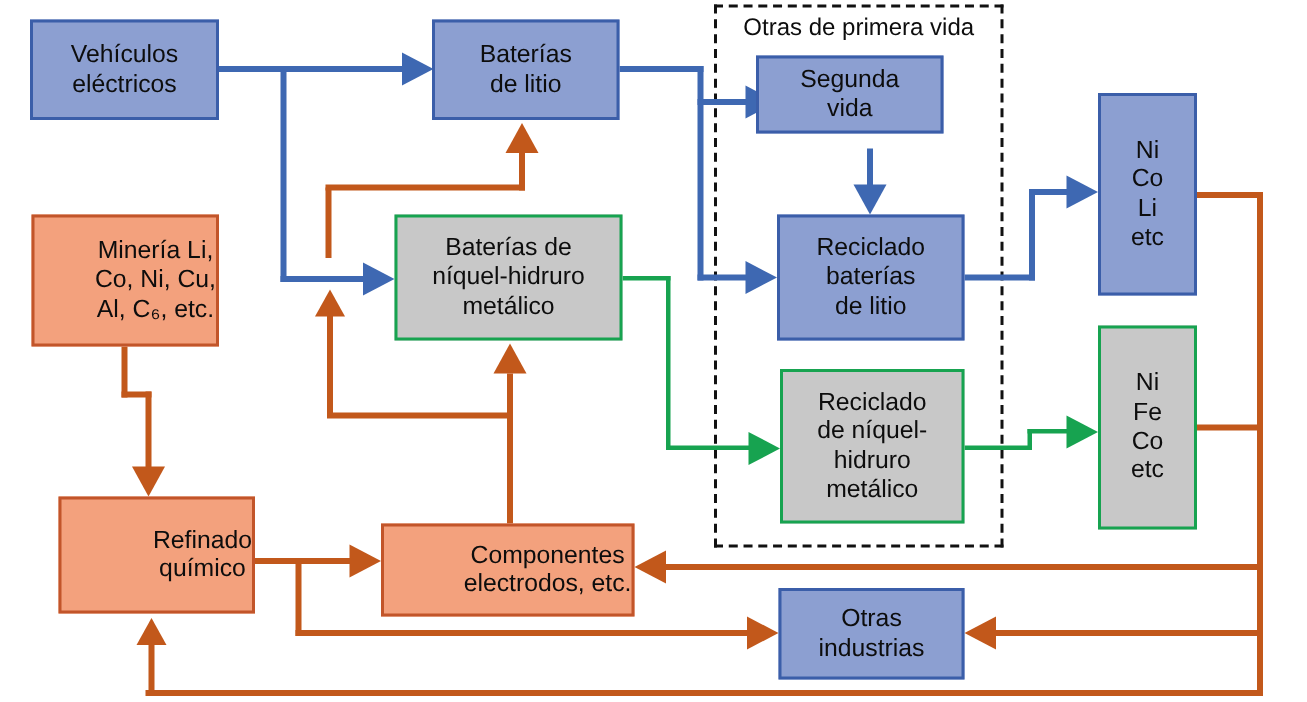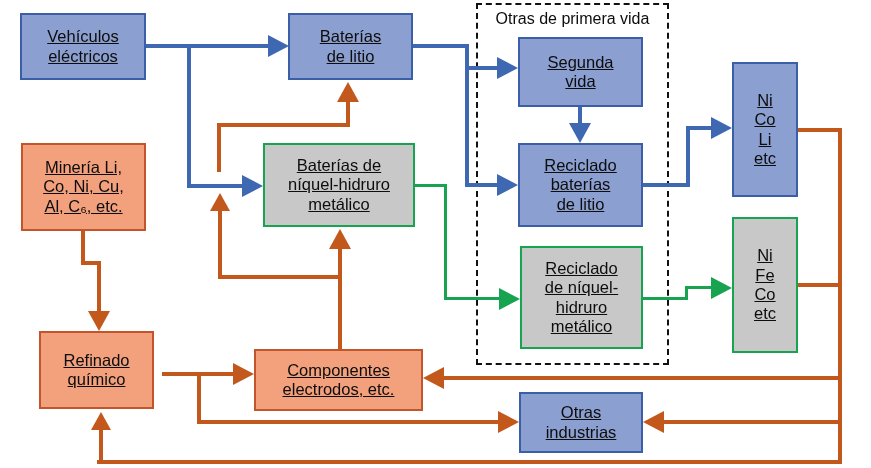--- a/index.html
+++ b/index.html
@@ -5,23 +5,23 @@
   html,body{margin:0;padding:0;background:#fff;}
   #diagram{
     position:relative;width:871px;height:468px;background:#fff;overflow:hidden;
     font-family:"Liberation Sans","DejaVu Sans",sans-serif;color:var(--text,#0d0d0d);
   }
   *{box-sizing:border-box;}
   .box{
     position:absolute;display:flex;align-items:center;justify-content:center;
     text-align:center;font-size:16.5px;line-height:1.18;border:2px solid;
   }
-  .box span{white-space:pre-line;text-decoration:underline;}
+  .box span{white-space:pre-line;}
   .blue  {background:var(--box-blue,#8C9FD1);  border-color:var(--box-blue-border,#3B5EA9);}
-  .salmon{background:var(--box-salmon,#F3A17D);border-color:var(--box-salmon-border,#C2552A);}
+  .salmon{background:var(--box-salmon,#F3A17D);border-color:var(--box-salmon-border,#C2552A);justify-content:flex-end;}
   .grayg {background:var(--box-gray,#C8C8C8);  border-color:var(--arrow-green,#17A350);text-align:center;}
   .frame{
     position:absolute;left:476px;top:3px;width:193px;height:362px;
     border:2.5px dashed var(--frame-border,#111);
   }
   .frame-label{position:absolute;left:476px;top:10px;width:193px;text-align:center;font-size:16px;}
   .seg{position:absolute;}
   .lb{background:var(--arrow-blue,#3E68B2);}
   .lo{background:var(--arrow-orange,#C2581B);}
   .lg{background:var(--arrow-green,#17A350);}
@@ -115,21 +115,21 @@
   <div class="box salmon" style="left:21px;top:143px;width:125px;height:88px">
     <span>Minería Li,
 Co, Ni, Cu,
 Al, C₆, etc.</span>
   </div>
   <div class="box grayg" style="left:263px;top:143px;width:152px;height:84px">
     <span>Baterías de
 níquel-hidruro
 metálico</span>
   </div>
-  <div class="box blue" style="left:518px;top:37px;width:125px;height:70px">
+  <div class="box blue" style="left:504px;top:37px;width:125px;height:52px">
     <span>Segunda
 vida</span>
   </div>
   <div class="box blue" style="left:518px;top:143px;width:125px;height:84px">
     <span>Reciclado
 baterías
 de litio</span>
   </div>
   <div class="box grayg" style="left:520px;top:246px;width:123px;height:103px">
     <span>Reciclado
@@ -142,21 +142,21 @@
 Co
 Li
 etc</span>
   </div>
   <div class="box grayg" style="left:732px;top:217px;width:66px;height:136px">
     <span>Ni
 Fe
 Co
 etc</span>
   </div>
-  <div class="box salmon" style="left:39px;top:331px;width:115px;height:78px">
+  <div class="box salmon" style="left:39px;top:331px;width:131px;height:78px">
     <span>Refinado
 químico</span>
   </div>
   <div class="box salmon" style="left:254px;top:349px;width:169px;height:62px">
     <span>Componentes
 electrodos, etc.</span>
   </div>
   <div class="box blue" style="left:519px;top:392px;width:124px;height:61px">
     <span>Otras
 industrias</span>

